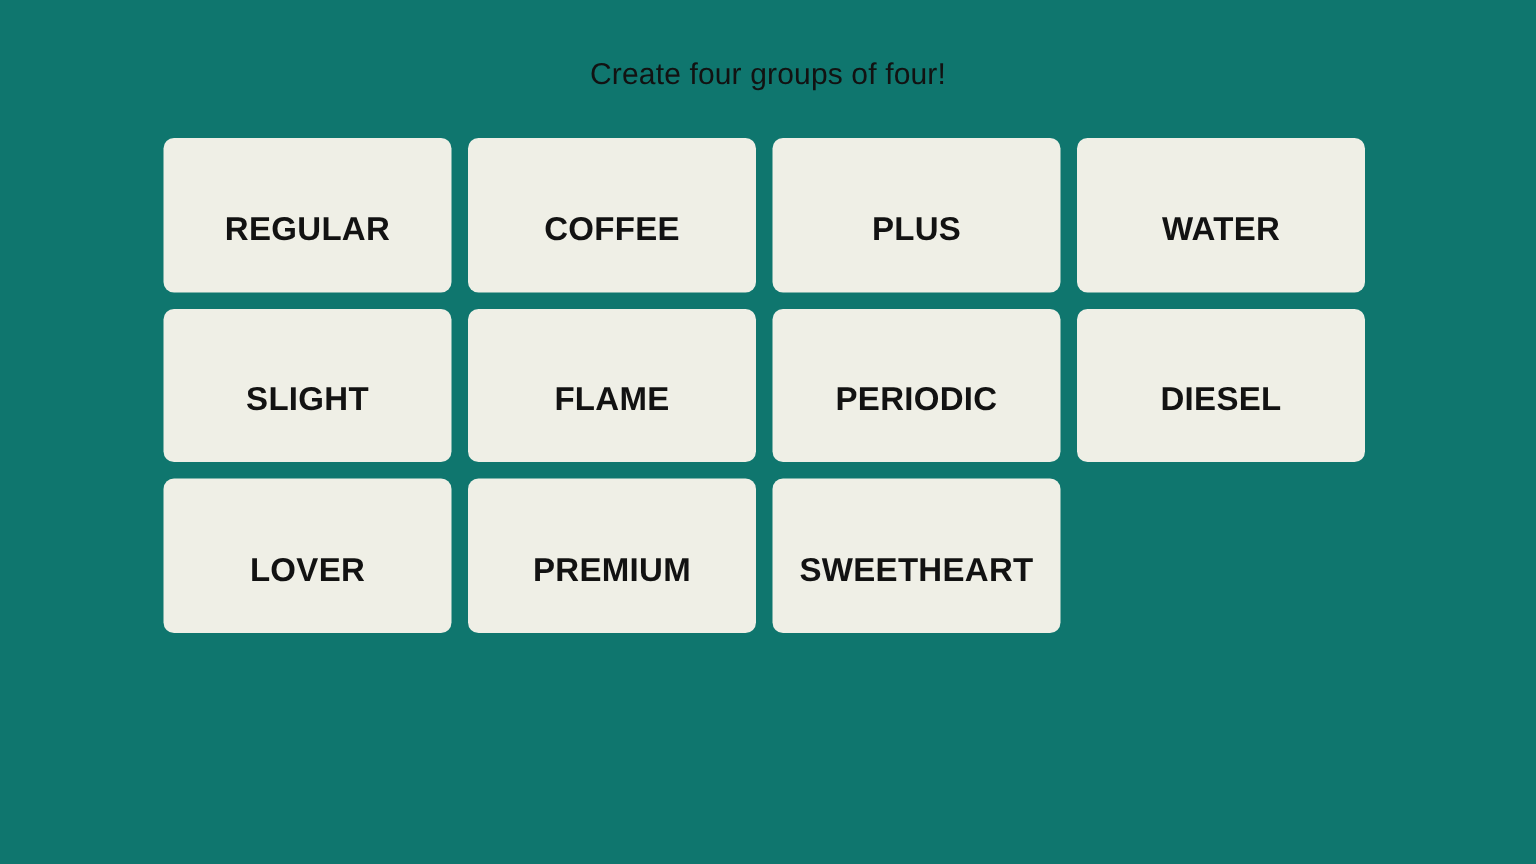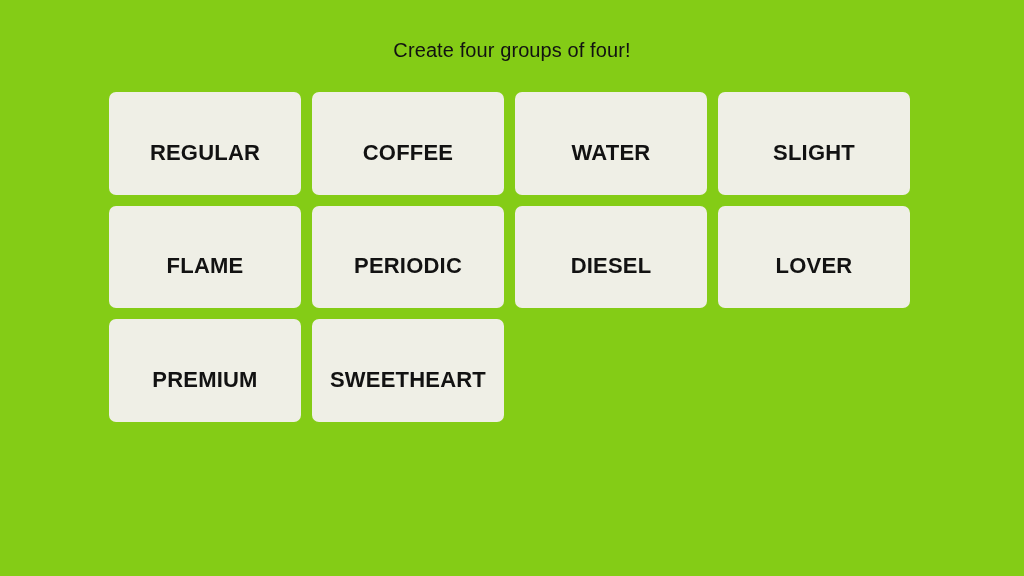--- a/index.html
+++ b/index.html
@@ -10,21 +10,21 @@
     width: 1024px;
     height: 576px;
     background: #ffffff;
     font-family: "Liberation Sans", sans-serif;
     overflow: hidden;
   }
   #app {
     position: relative;
     width: 1024px;
     height: 576px;
-    background: #84cc16;
+    background: #0f766e;
     box-sizing: border-box;
   }
   .puzzle-title {
     position: absolute;
     top: 37px;
     left: 0;
     width: 1024px;
     text-align: center;
     font-size: 20px;
     font-weight: 400;
@@ -77,20 +77,23 @@
   <div class="puzzle-title">Create four groups of four!</div>
 
   <div class="tile-grid" id="tile-grid">
       <div class="tile">
         <span class="tile-label">REGULAR</span>
       </div>
       <div class="tile">
         <span class="tile-label">COFFEE</span>
       </div>
       <div class="tile">
+        <span class="tile-label">PLUS</span>
+      </div>
+      <div class="tile">
         <span class="tile-label">WATER</span>
       </div>
       <div class="tile">
         <span class="tile-label">SLIGHT</span>
       </div>
       <div class="tile">
         <span class="tile-label">FLAME</span>
       </div>
       <div class="tile">
         <span class="tile-label">PERIODIC</span>

